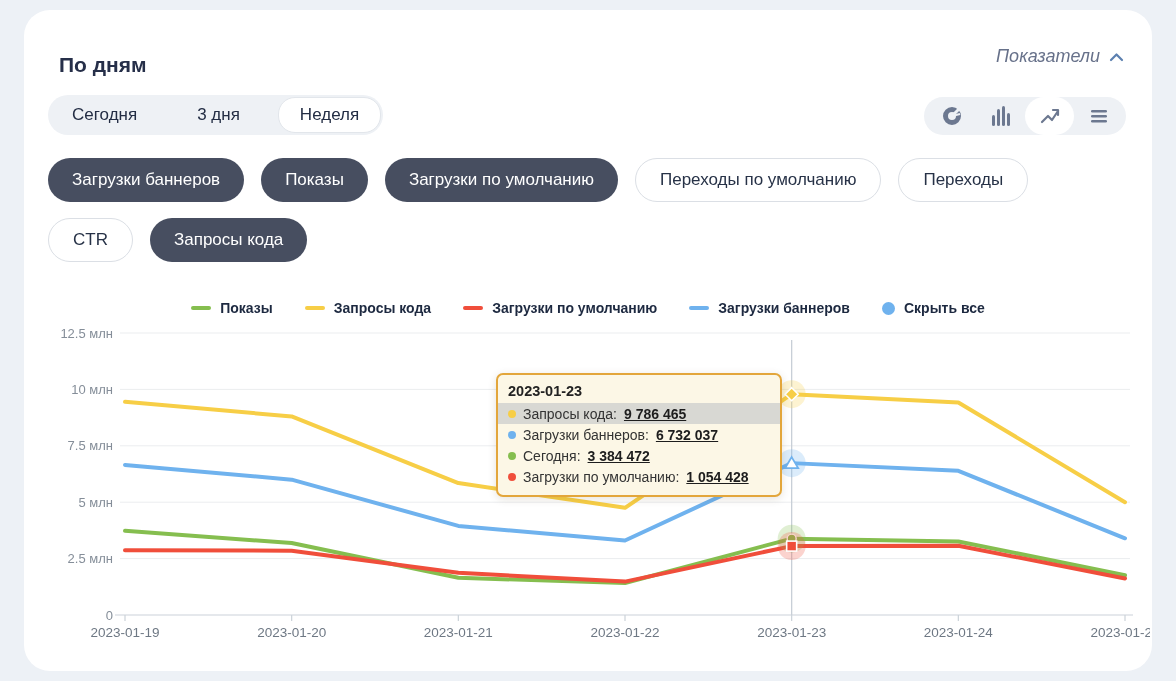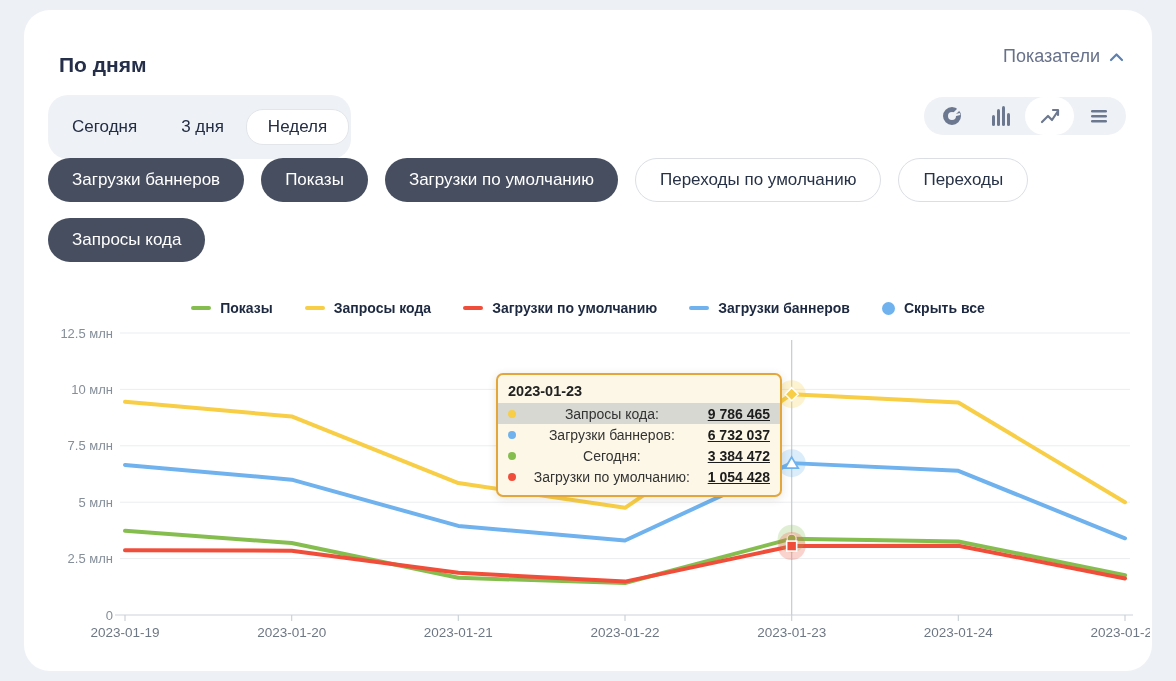--- a/index.html
+++ b/index.html
@@ -1,24 +1,24 @@
 <!DOCTYPE html>
 <html lang="ru"><head>
 <meta charset="utf-8">
 <style>
   html,body{margin:0;padding:0;background:#EDF1F6;font-family:"Liberation Sans",sans-serif;}
   .stage{position:relative;width:1176px;height:681px;background:#EDF1F6;overflow:hidden;}
   .card{position:absolute;left:24px;top:10px;width:1128px;height:661px;background:#ffffff;border-radius:26px;}
 
   
   .page-title{position:absolute;left:24px;top:32px;margin:11px;font-size:21px;font-weight:700;color:#262f49;}
-  .indicators{position:absolute;right:28px;top:36px;display:flex;align-items:center;gap:9px;font-size:18px;color:#67718a;cursor:pointer;}
-
-  
-  .tabs{position:absolute;left:24px;top:85px;display:inline-flex;align-items:center;background:#EEF1F5;border-radius:20px;height:40px;padding:12px 2px;}
+  .indicators{position:absolute;right:28px;top:36px;display:flex;align-items:center;gap:9px;font-size:18px;color:#67718a;cursor:pointer;font-style:italic;}
+
+  
+  .tabs{position:absolute;left:24px;top:85px;display:inline-flex;align-items:center;background:#EEF1F5;border-radius:20px;height:40px;padding:0 2px;gap:16px;}
   .tab{display:flex;align-items:center;height:34px;padding:0 21px;font-size:17px;color:#232d44;border-radius:17px;border:1px solid transparent;cursor:pointer;white-space:nowrap;}
   .tab.active{background:#fff;border-color:#E2E6EB;}
 
   
   .switcher{position:absolute;right:26px;top:87px;display:flex;align-items:center;background:#EEF1F5;border-radius:19px;height:38px;padding:0 3px;}
   .switch-btn{display:flex;align-items:center;justify-content:center;width:49px;height:38px;border-radius:19px;cursor:pointer;}
   .switch-btn.active{background:#fff;}
 
   
   .chips{position:absolute;left:24px;display:flex;gap:17px;}
@@ -35,21 +35,21 @@
   .legend-circle{width:13px;height:13px;border-radius:50%;}
 
   
   .chart-wrap{position:absolute;left:16px;top:315px;width:1110px;height:335px;}
   .chart-wrap svg{display:block;}
   svg text{font-family:"Liberation Sans",sans-serif;}
 
   
   .tooltip{position:absolute;left:456px;top:48px;width:282px;z-index:2;background:#FCF7E6;border:2px solid #E3A63B;border-radius:7px;padding:5px 0 8px;box-shadow:0 2px 8px rgba(80,60,0,.14);}
   .tooltip-title{font-size:14.5px;font-weight:700;color:#222;padding:3px 10px 4px;}
-  .tt-row{display:flex;align-items:center;gap:7px;padding:2.5px 10px;font-size:14px;color:#333;white-space:nowrap;justify-content:space-between;}
+  .tt-row{display:flex;align-items:center;gap:7px;padding:2.5px 10px;font-size:14px;color:#333;white-space:nowrap;}
   .tt-row.hl{background:#D8D8D3;}
   .bullet{width:8px;height:8px;border-radius:50%;flex:0 0 auto;}
   .tt-val{font-weight:700;color:#1d1d1d;text-decoration:underline;}
 </style>
 </head>
 <body>
 
 <div class="stage">
   <div class="card">
 
@@ -102,20 +102,21 @@
     </div>
 
     <div class="chips row1">
       <div class="chip dark">Загрузки баннеров</div>
       <div class="chip dark">Показы</div>
       <div class="chip dark">Загрузки по умолчанию</div>
       <div class="chip light">Переходы по умолчанию</div>
       <div class="chip light">Переходы</div>
     </div>
     <div class="chips row2">
+      <div class="chip light">CTR</div>
       <div class="chip dark">Запросы кода</div>
     </div>
 
     <div class="legend">
       <div class="legend-item">
         <span class="legend-dash" style="background: rgb(133, 190, 79);"></span>
         <span>Показы</span>
       </div>
       <div class="legend-item">
         <span class="legend-dash" style="background: rgb(247, 206, 70);"></span>

